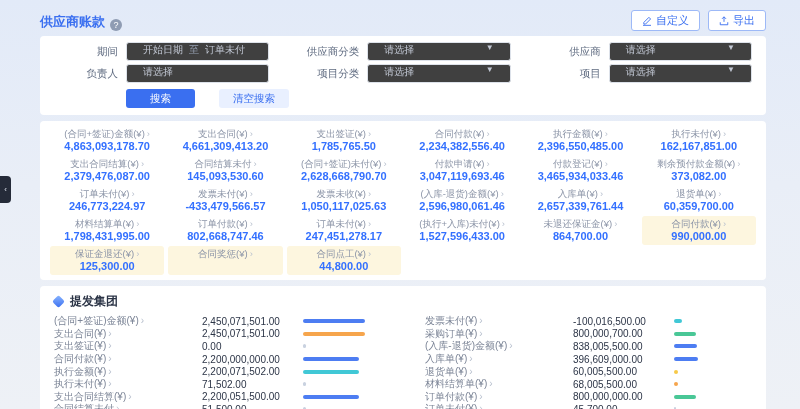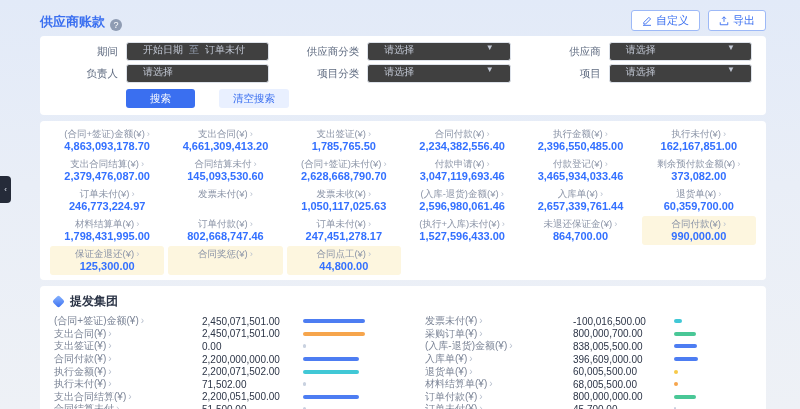--- a/index.html
+++ b/index.html
@@ -215,20 +215,21 @@
   </div>
 
 
   <div class="metric-cell">
     <div class="metric-label"><span class="lbl">订单未付(¥)</span><span class="chev">›</span></div>
     <div class="metric-value">246,773,224.97</div>
   </div>
 
   <div class="metric-cell">
     <div class="metric-label"><span class="lbl">发票未付(¥)</span><span class="chev">›</span></div>
+    <div class="metric-value">-433,479,566.57</div>
   </div>
 
   <div class="metric-cell">
     <div class="metric-label"><span class="lbl">发票未收(¥)</span><span class="chev">›</span></div>
     <div class="metric-value">1,050,117,025.63</div>
   </div>
 
   <div class="metric-cell">
     <div class="metric-label"><span class="lbl">(入库-退货)金额(¥)</span><span class="chev">›</span></div>
     <div class="metric-value">2,596,980,061.46</div>

